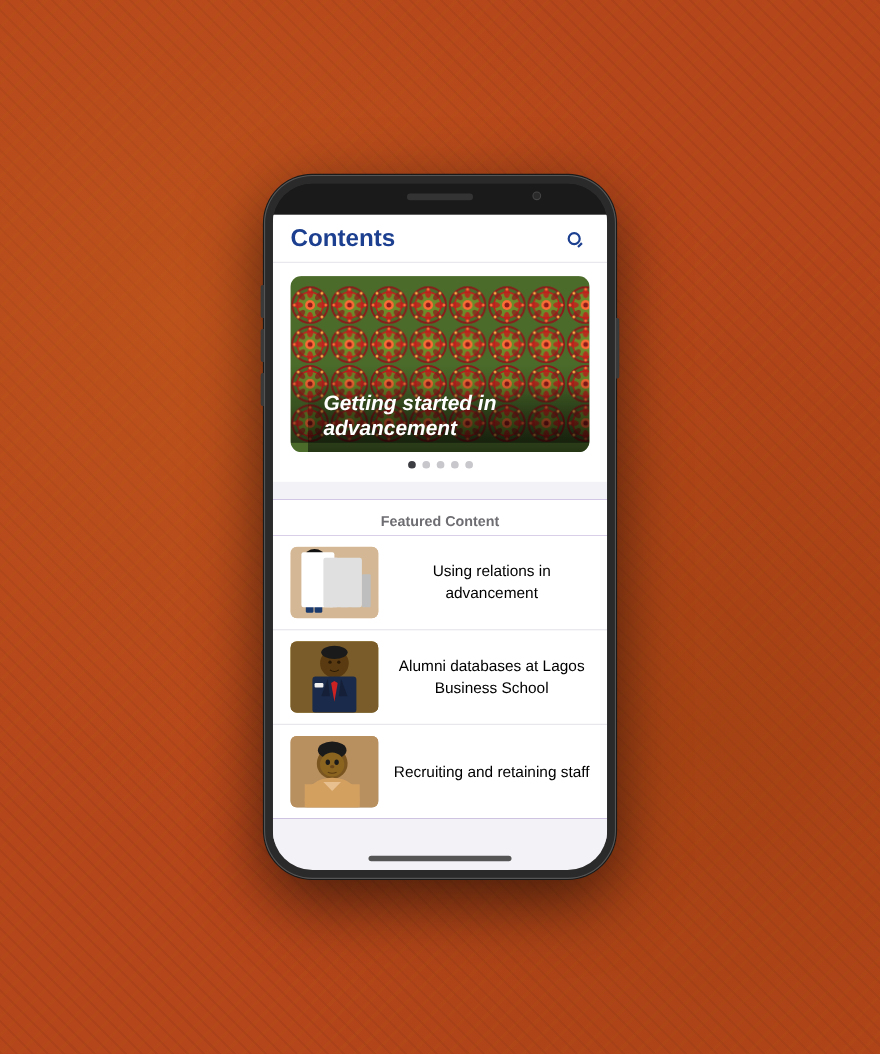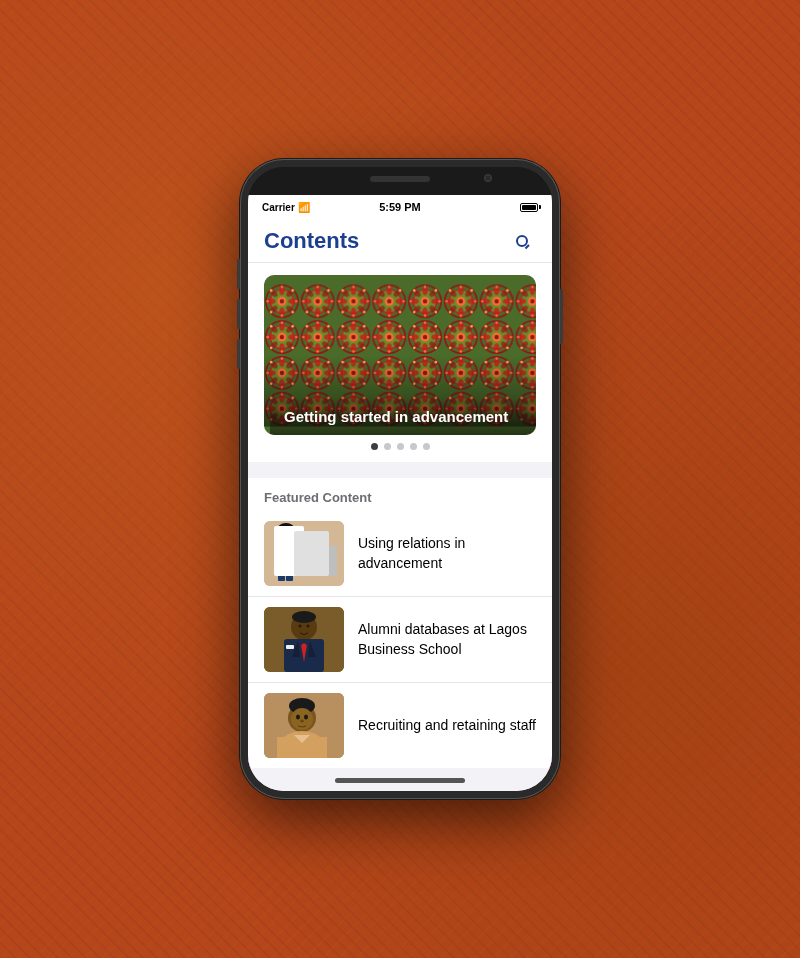--- a/index.html
+++ b/index.html
@@ -279,27 +279,28 @@
 
     
     .hero-svg {
       width: 100%;
       height: 100%;
     }
 
     .hero-caption {
       position: absolute;
       bottom: 0;
-      left: 6px;
+      left: 16px;
       right: 0;
       padding: 10px 14px;
       background: linear-gradient(transparent, rgba(0,0,0,0.5));
       color: white;
-      font-size: 15px;
+      font-size: 19px;
       font-weight: 600;
+      font-style: italic;
     }
 
     
     .carousel-dots {
       display: flex;
       justify-content: center;
       gap: 6px;
       padding: 8px 0 4px;
     }
 
@@ -311,20 +312,21 @@
     }
 
     .dot.active {
       background: #3c3c43;
     }
 
     
     .section {
       background: #4c1d95;
       margin-top: 16px;
+      text-align: center;
     }
 
     .section-header {
       padding: 12px 16px 6px;
       font-size: 13px;
       font-weight: 600;
       color: #6d6d72;
       text-transform: none;
       background: white;
     }
@@ -429,32 +431,20 @@
 <div class="phone">
   <div class="screen-bezel">
 
     <div class="top-bar">
       <div class="speaker"></div>
       <div class="camera"></div>
     </div>
 
     <div class="screen">
 
-      <div class="status-bar">
-        <div class="status-left">
-          <span>Carrier</span>
-          <span class="wifi-icon">📶</span>
-        </div>
-        <span class="status-center">5:59 PM</span>
-        <div class="status-right">
-          <div class="battery-icon">
-            <div class="battery-fill"></div>
-          </div>
-        </div>
-      </div>
 
       <div class="app-header">
         <span class="app-title">Contents</span>
         <div class="search-icon-btn">
           <div class="search-circle"></div>
         </div>
       </div>
 
       <div class="scroll-content">
 

